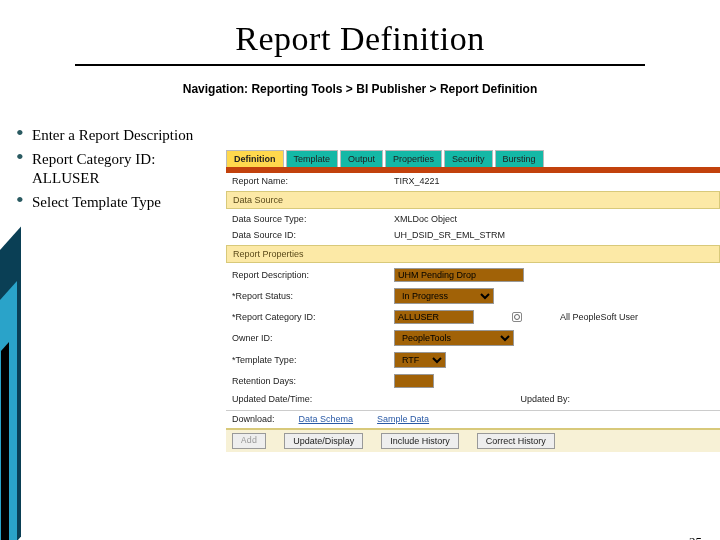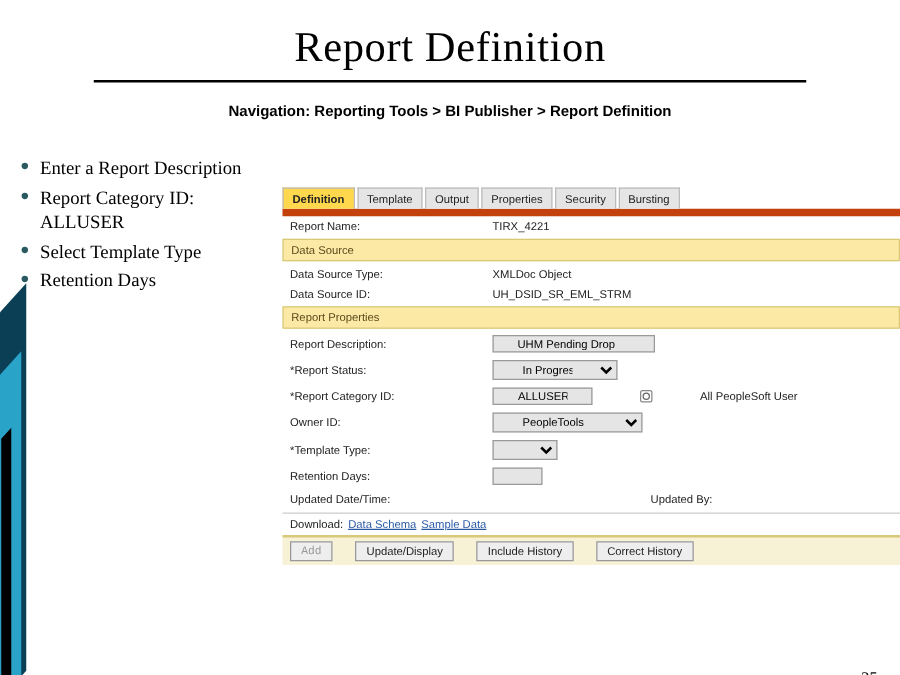--- a/index.html
+++ b/index.html
@@ -10,36 +10,36 @@
   .nav { text-align: center; font-size: 12px; font-weight: 700; margin-top: 16px; }
 
   .content { display: flex; margin-top: 30px; padding-left: 16px; }
   .bullets { width: 210px; padding-right: 10px; }
   .bullets ul { list-style: none; }
   .bullets li { position: relative; padding-left: 16px; font-family: "Times New Roman", Times, serif; font-size: 15px; line-height: 1.3; margin-bottom: 4px; }
   .bullets li::before { content: "•"; position: absolute; left: 0; top: -4px; color: #2a5a61; font-size: 22px; line-height: 1; }
 
   .screenshot { flex: 1; font-size: 9px; color: #222; }
   .tabs { border-bottom: 6px solid #c2410c; display: flex; align-items: flex-end; gap: 2px; margin-top: 24px; }
-  .tab { padding: 3px 7px; border: 1px solid #bbb; border-bottom: none; background: #e5e5e5; font-size: 9px; cursor: pointer; }
+  .tab { padding: 3px 7px; border: 1px solid #bbb; border-bottom: none; background: #14b8a6; font-size: 9px; cursor: pointer; }
   .tab.active { background: #ffd84d; font-weight: 700; }
 
   .row { display: flex; align-items: center; padding: 3px 6px; gap: 34px; }
   .lbl { width: 128px; color: #222; }
   .lbl.req::before { content: "*"; }
   .val { color: #222; }
   .section { background: #fce9a6; border: 1px solid #d8c97a; padding: 3px 6px; color: #5a4a1a; font-size: 9px; margin: 2px 0; }
-  input[type="text"], select { font-size: 9px; padding: 1px 19px; border: 1px solid #999; background: #e5e5e5; }
+  input[type="text"], select { font-size: 9px; padding: 1px 3px; border: 1px solid #999; background: #a16207; }
   .hi-orange { background: #ffb347; }
   .hi-yellow { background: #ffeb66; }
 
   .row-2col .col { display: flex; align-items: center; gap: 4px; width: 50%; }
   .btn { display: inline-block; padding: 2px 8px; border: 1px solid #999; background: #eee; font-size: 9px; }
   .btn.disabled { color: #999; font-family: Liberation Mono, monospace; }
-  .bottom-links { display: flex; gap: 4px; border-top: 1px solid #ccc; padding-top: 3px; margin-top: 3px; font-size: 9px; }
+  .bottom-links { display: flex; gap: 24px; border-top: 1px solid #ccc; padding-top: 3px; margin-top: 3px; font-size: 9px; }
   .bottom-links .link { color: #2a5aa6; text-decoration: underline; cursor: pointer; }
   .footer-btns { display: flex; align-items: center; gap: 18px; margin-top: 4px; border-top: 2px solid #d8c97a; background: #f7f1d6; padding: 3px 6px; }
   .find-icon { width: 10px; height: 10px; display: inline-block; border: 1px solid #888; border-radius: 2px; position: relative; }
   .find-icon::after { content: ""; position: absolute; width: 4px; height: 4px; border: 1px solid #666; border-radius: 50%; top: 1px; left: 1px; }
 
   .pagenum { position: absolute; bottom: 10px; right: 18px; font-family: "Times New Roman", Times, serif; font-size: 13px; }
 
   .edge { position: absolute; left: -1px; bottom: -1px; width: 90px; height: 290px; pointer-events: none; }
   .edge .b1 { position: absolute; left: 0; bottom: 0; width: 22px; height: 310px; background: #0a3f55; transform: skewY(-48deg); transform-origin: bottom left; }
   .edge .b2 { position: absolute; left: 0; bottom: 0; width: 18px; height: 260px; background: #2aa3c9; transform: skewY(-48deg); transform-origin: bottom left; }
@@ -52,21 +52,20 @@
   <h1 class="title">Report Definition</h1>
   <div class="title-underline"></div>
   <div class="nav">Navigation: Reporting Tools &gt; BI Publisher &gt; Report Definition</div>
 
   <div class="content">
     <div class="bullets">
       <ul>
         <li>Enter a Report Description</li>
         <li>Report Category ID: ALLUSER</li>
         <li>Select Template Type</li>
-        <li>Retention Days</li>
       </ul>
     </div>
 
     <div class="screenshot">
       <div class="tabs">
         <div class="tab active">Definition</div>
         <div class="tab">Template</div>
         <div class="tab">Output</div>
         <div class="tab">Properties</div>
         <div class="tab">Security</div>

